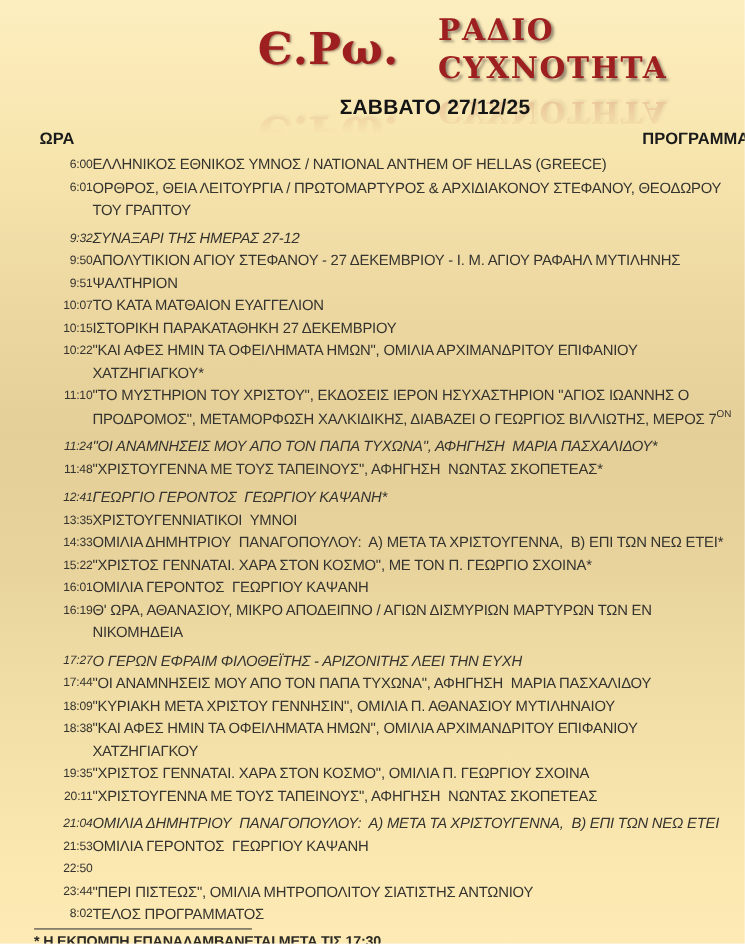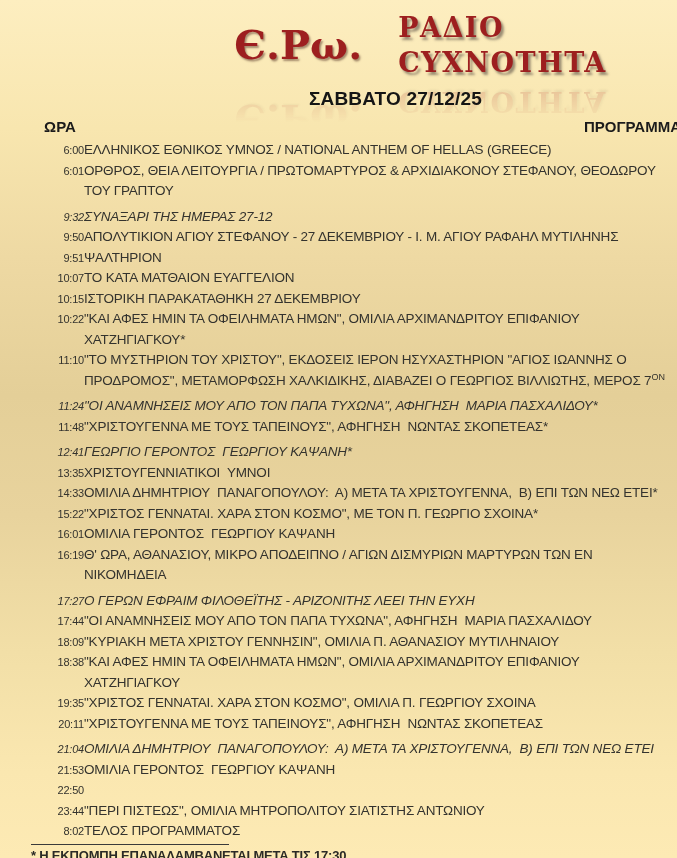--- a/index.html
+++ b/index.html
@@ -40,21 +40,21 @@
   }
 
   
   .date {
     margin-top:0; text-align:center; transform:translateX(33px);
     font-size:19px; line-height:22px; font-weight:bold; color:#151515;
     letter-spacing:0.2px;
   }
   .cols { display:flex; margin-top:6px; padding-left:12px; }
   .col-time-h {
-    width:48px; flex:none; text-align:center;
+    width:48px; flex:none; text-align:left;
     font-size:15px; line-height:21px; font-weight:bold; color:#1b1b1b;
   }
   .col-program-h {
     flex:1; text-align:right; margin-right:20px;
     font-size:15px; line-height:21px; font-weight:bold; color:#1b1b1b;
   }
 
   
   .rows { margin-top:3px; }
   .row { display:flex; padding-left:12px; }

